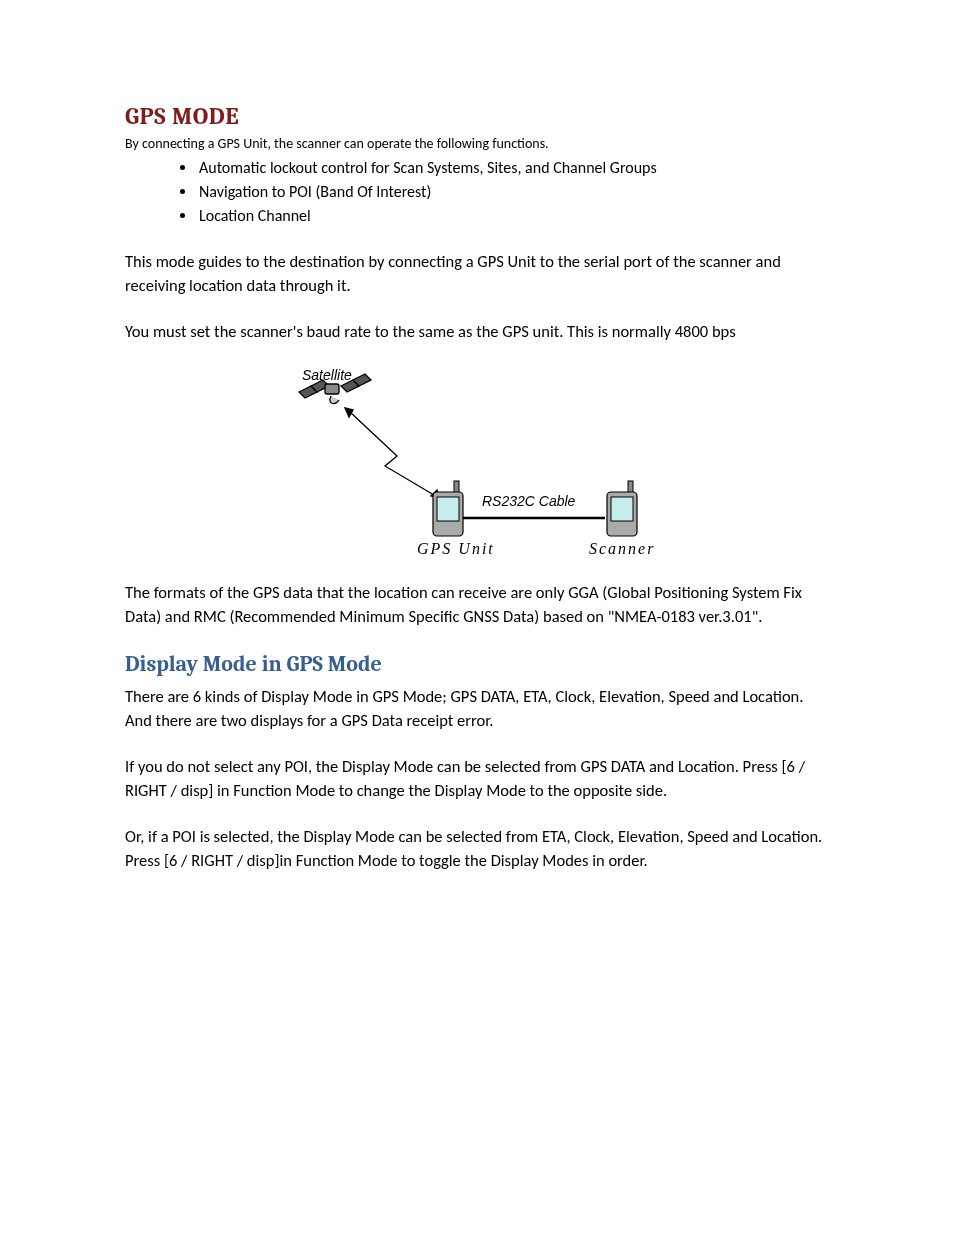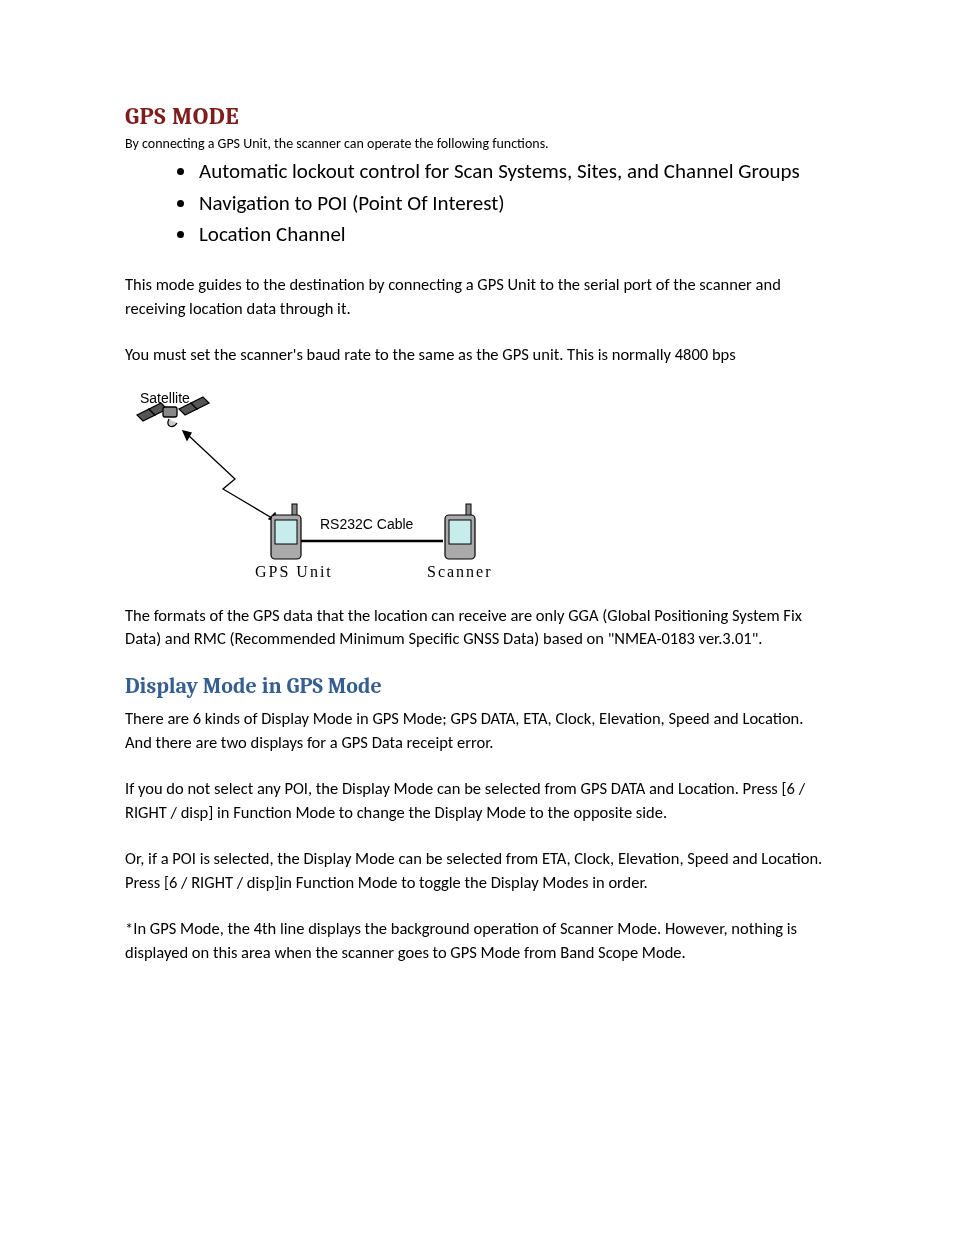--- a/index.html
+++ b/index.html
@@ -37,31 +37,33 @@
     color: #000;
   }
   p.lead-in {
     margin: 0 0 2px 0;
     font-size: 14px;
     line-height: 1.45;
   }
   ul.bullets {
     margin: 0 0 22px 0;
     padding-left: 72px;
-    font-size: 21px;
+    font-size: 16px;
     line-height: 1.5;
   }
   ul.bullets li {
     padding-left: 2px;
   }
   .italic { }
   .diagram-wrap {
     width: 100%;
     display: flex;
+    justify-content: center;
     margin: 0 0 20px 0;
+    font-style: italic;
   }
   svg.diagram {
     display: block;
   }
   .diag-label {
     font-family: Arial, sans-serif;
     font-size: 14px;
     fill: #000;
   }
   .diag-label-serif {
@@ -75,21 +77,21 @@
 <body>
 
 <div class="page">
 
   <h1 class="main-heading">GPS MODE</h1>
 
   <p class="lead-in">By connecting a GPS Unit, the scanner can operate the following functions.</p>
 
   <ul class="bullets">
     <li>Automatic lockout control for Scan Systems, Sites, and Channel Groups</li>
-    <li>Navigation to POI (Point Of Interest)</li>
+    <li>Navigation to POI (Band Of Interest)</li>
     <li>Location Channel</li>
   </ul>
 
   <p class="para">This mode guides to the destination by connecting a GPS Unit to the serial port of the scanner and receiving location data through it.</p>
 
   <p class="para">You must set the scanner's baud rate to the same as the GPS unit. This is normally 4800 bps</p>
 
   <div class="diagram-wrap">
     <svg class="diagram" viewBox="0 0 380 195" width="380" height="195">
 
@@ -147,15 +149,14 @@
   </p>
 
   <h2 class="sub-heading">Display Mode in GPS Mode</h2>
 
   <p class="para">There are 6 kinds of Display Mode in GPS Mode; GPS DATA, ETA, Clock, Elevation, Speed and Location. And there are two displays for a GPS Data receipt error.</p>
 
   <p class="para">If you do not select any POI, the Display Mode can be selected from GPS DATA and Location. Press [6 / RIGHT / disp] in Function Mode to change the Display Mode to the opposite side.</p>
 
   <p class="para">Or, if a POI is selected, the Display Mode can be selected from ETA, Clock, Elevation, Speed and Location. Press [6 / RIGHT / disp]in Function Mode to toggle the Display Modes in order.</p>
 
-  <p class="para">*In GPS Mode, the 4th line displays the background operation of Scanner Mode. However, nothing is displayed on this area when the scanner goes to GPS Mode from Band Scope Mode.</p>
 
 </div>
 
 </body></html>

